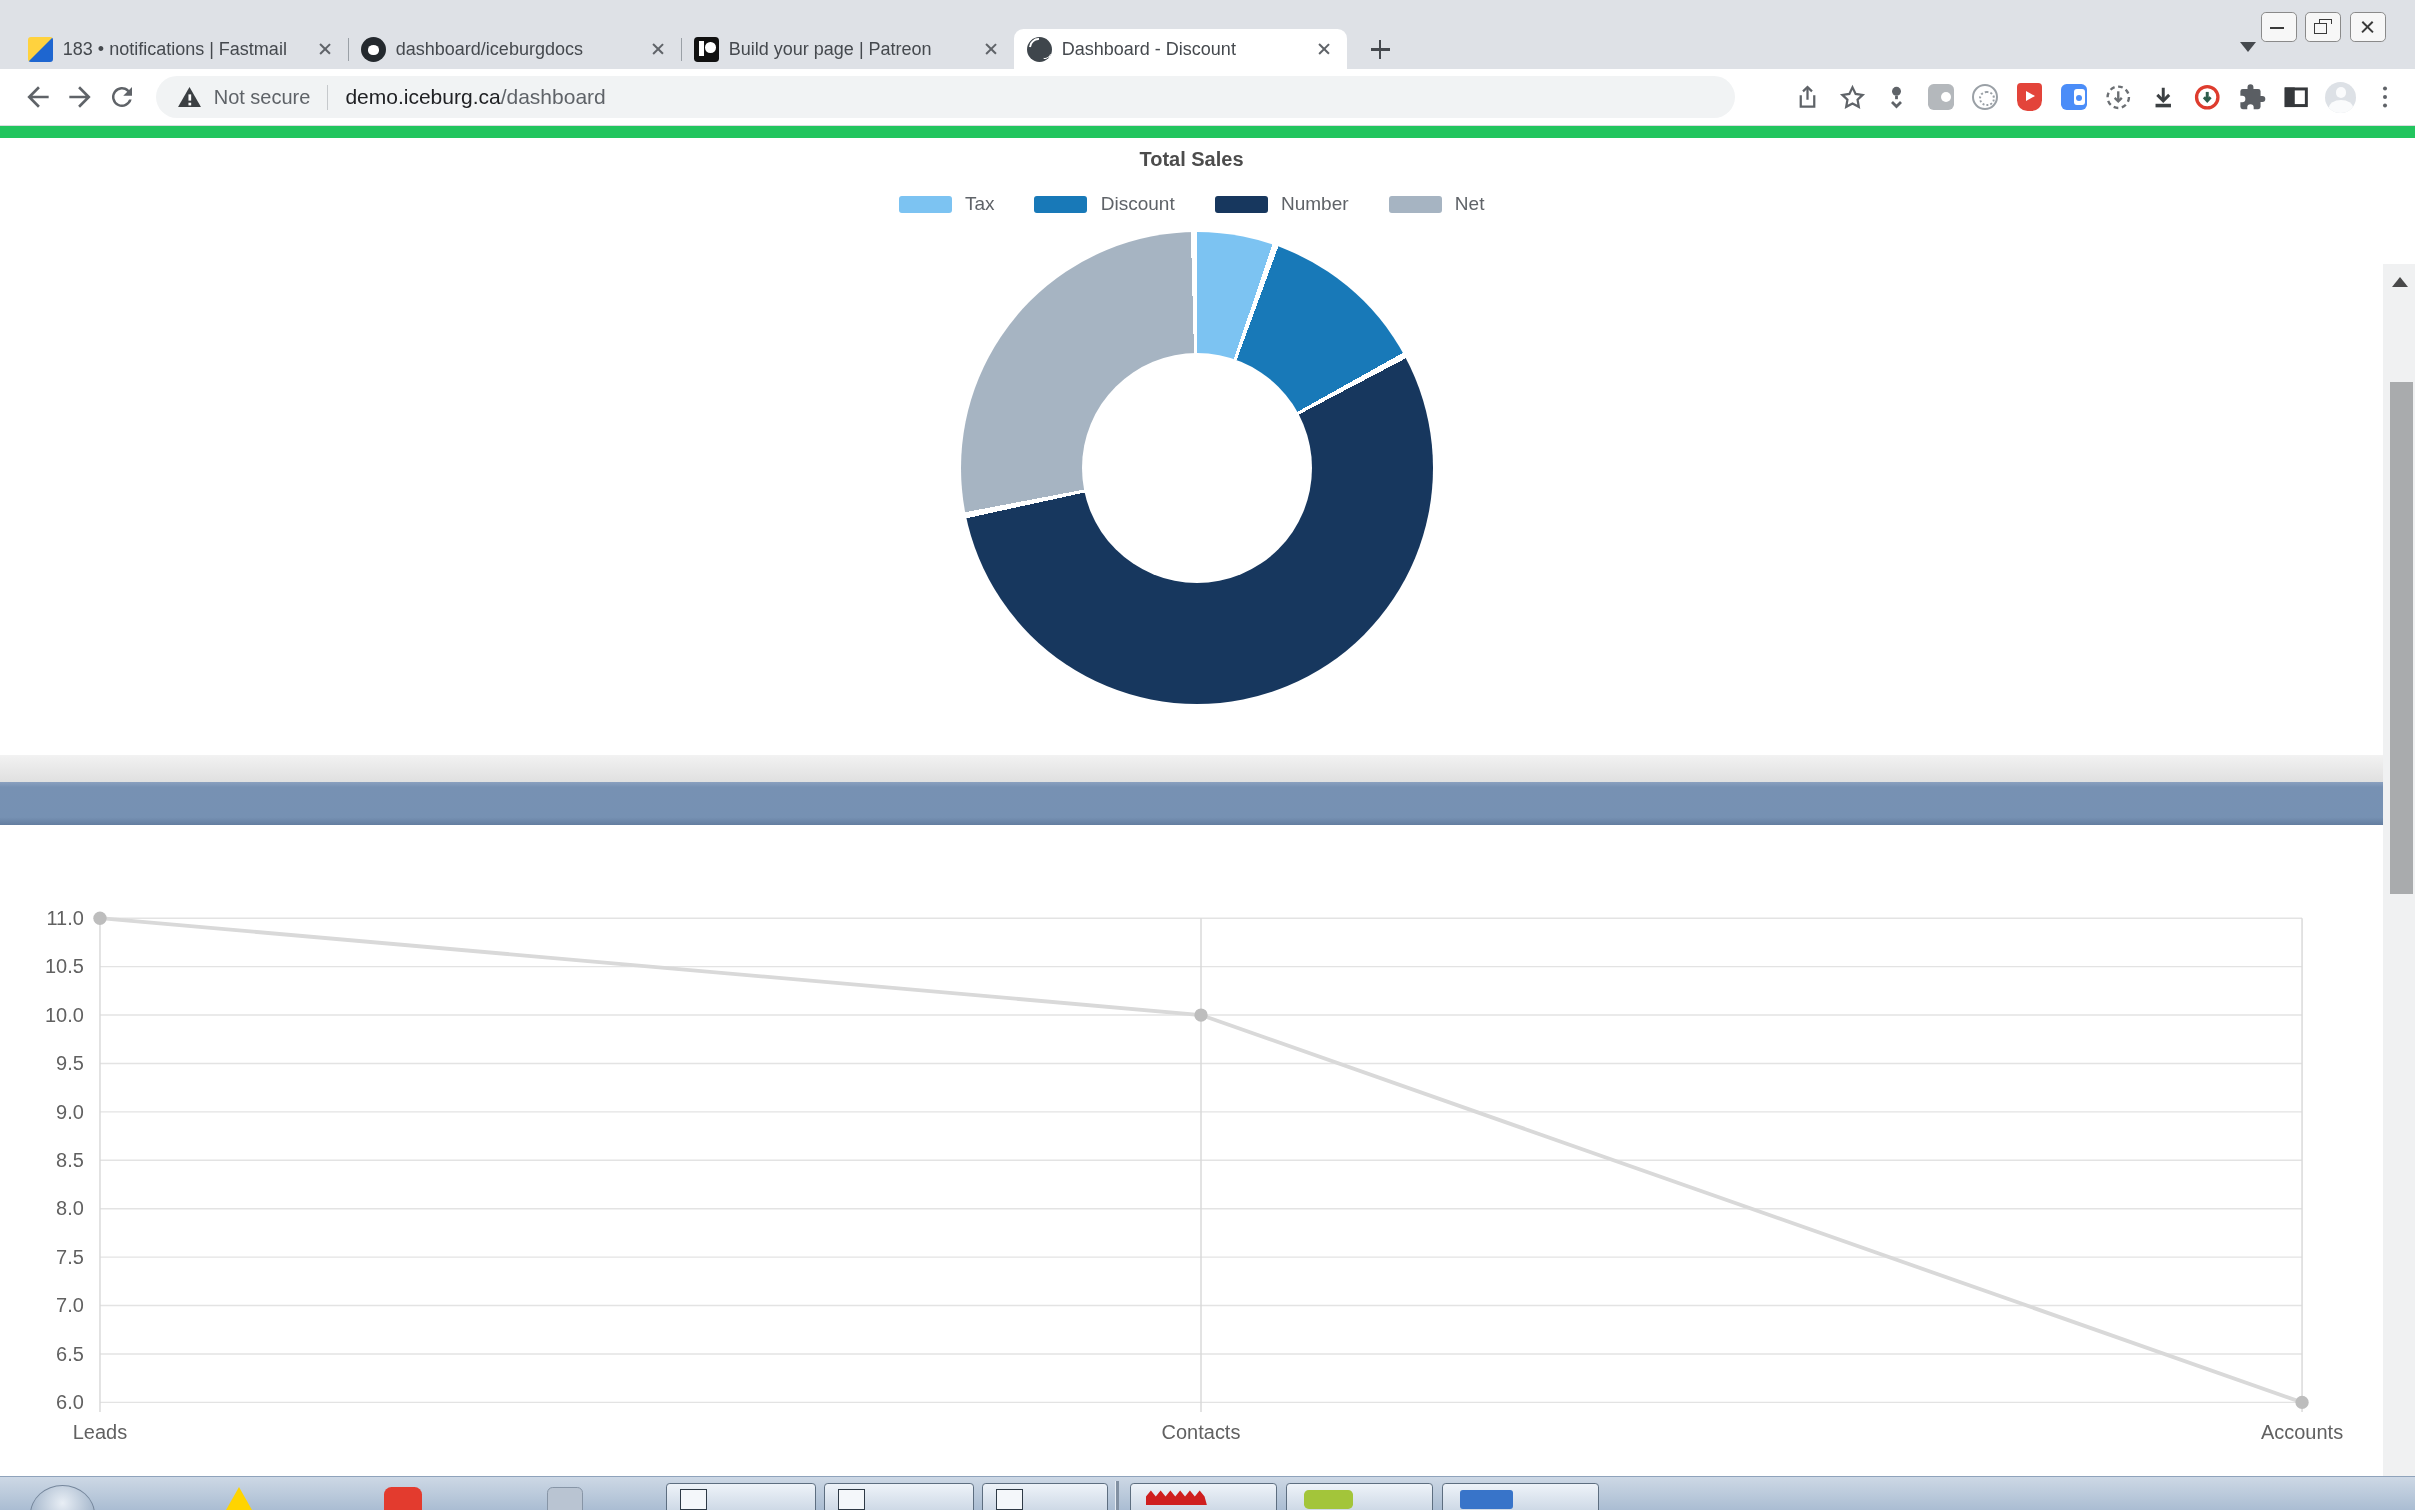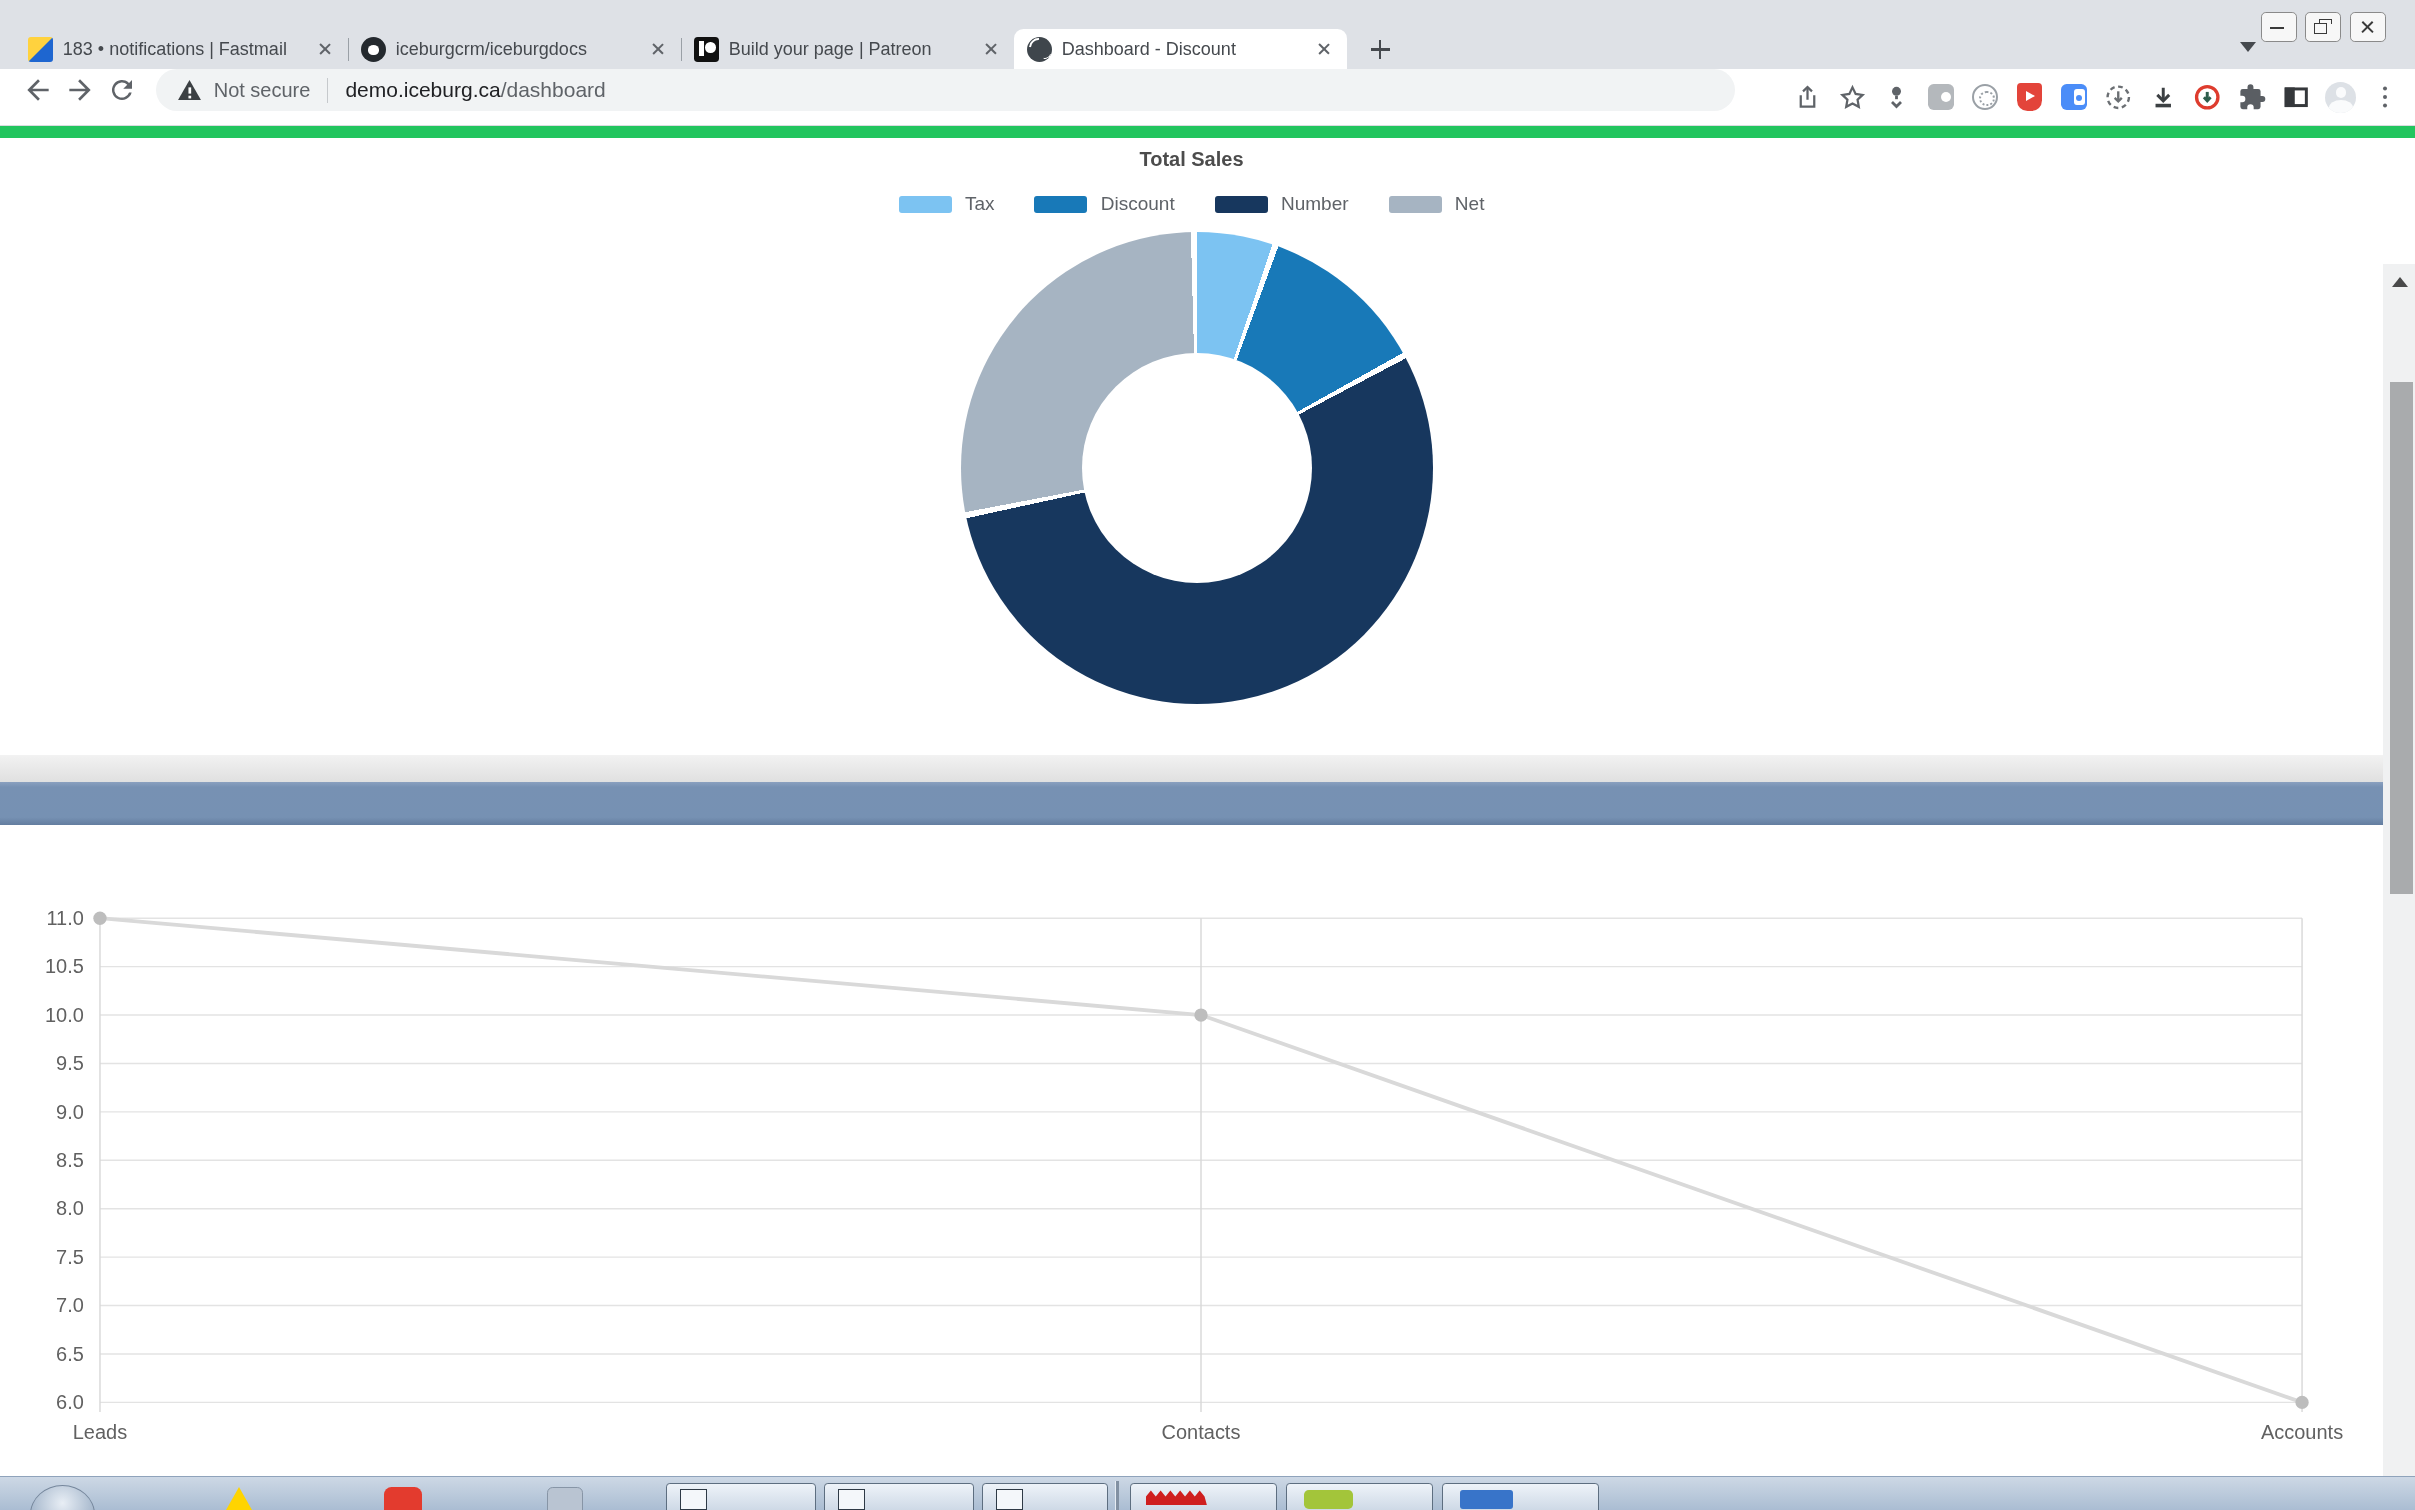--- a/index.html
+++ b/index.html
@@ -41,21 +41,21 @@
   .wc{width:36px;height:30px;background:#f7f7f7;border:1.9px solid #8a8a8a;border-radius:4.8px;
     position:relative;box-sizing:border-box;cursor:pointer;}
   .wc-min::after{content:"";position:absolute;left:8.6px;top:13.3px;width:13.3px;height:2.4px;background:#3a3a3a;}
   .wc-restore::before{content:"";position:absolute;left:7.6px;top:9.5px;width:11.4px;height:9.5px;border:1.9px solid #3a3a3a;}
   .wc-restore::after{content:"";position:absolute;left:12.4px;top:5.7px;width:11.4px;height:3.8px;border:1.9px solid #3a3a3a;border-bottom:none;}
   .wc-close::before,.wc-close::after{content:"";position:absolute;left:8.6px;top:12.4px;width:15px;height:2.4px;background:#3a3a3a;transform:rotate(45deg);}
   .wc-close::after{transform:rotate(-45deg);}
 
   
   .toolbar{position:absolute;left:0;top:69px;width:2416px;height:57px;background:#fff;
-    border-bottom:1px solid #dadce0;display:flex;box-sizing:border-box;padding-left:17px;}
+    border-bottom:1px solid #dadce0;display:flex;align-items:center;box-sizing:border-box;padding-left:17px;}
   .navbtn{width:42px;height:42px;flex:none;display:flex;align-items:center;justify-content:center;cursor:pointer;}
   .omnibox{width:1579px;height:42px;margin-left:13.3px;background:#f1f3f4;border-radius:21px;
     display:flex;align-items:center;box-sizing:border-box;padding:0 21px;flex:none;}
   .sec-label{font-size:20px;color:#5f6368;margin-left:11.4px;}
   .omni-div{width:1px;height:25px;background:#c6c9cc;margin:0 17px;}
   .url{font-size:21px;color:#202124;white-space:nowrap;}
   .url .path{color:#5f6368;}
   .tb-icons{margin-left:auto;display:flex;align-items:center;gap:12.4px;padding-right:15px;}
   .tico{width:32px;height:32px;display:flex;align-items:center;justify-content:center;position:relative;cursor:pointer;flex:none;}
   .ig-doc{width:26px;height:26px;border-radius:5.7px;background:#b4b8bc;position:relative;}
@@ -127,21 +127,21 @@
   <div class="titlebar">
     <div class="tabstrip">
       <div class="tab">
         <span class="fav fav-fastmail"></span>
         <span class="tab-title">183 • notifications | Fastmail</span>
         <span class="tab-close"></span>
         <span class="sep"></span>
       </div>
       <div class="tab">
         <span class="fav fav-github"></span>
-        <span class="tab-title">iceburgcrm/iceburgdocs</span>
+        <span class="tab-title">dashboard/iceburgdocs</span>
         <span class="tab-close"></span>
         <span class="sep"></span>
       </div>
       <div class="tab">
         <span class="fav fav-patreon"></span>
         <span class="tab-title">Build your page | Patreon</span>
         <span class="tab-close"></span>
       </div>
       <div class="tab active">
         <span class="fav fav-iceburg"></span>

